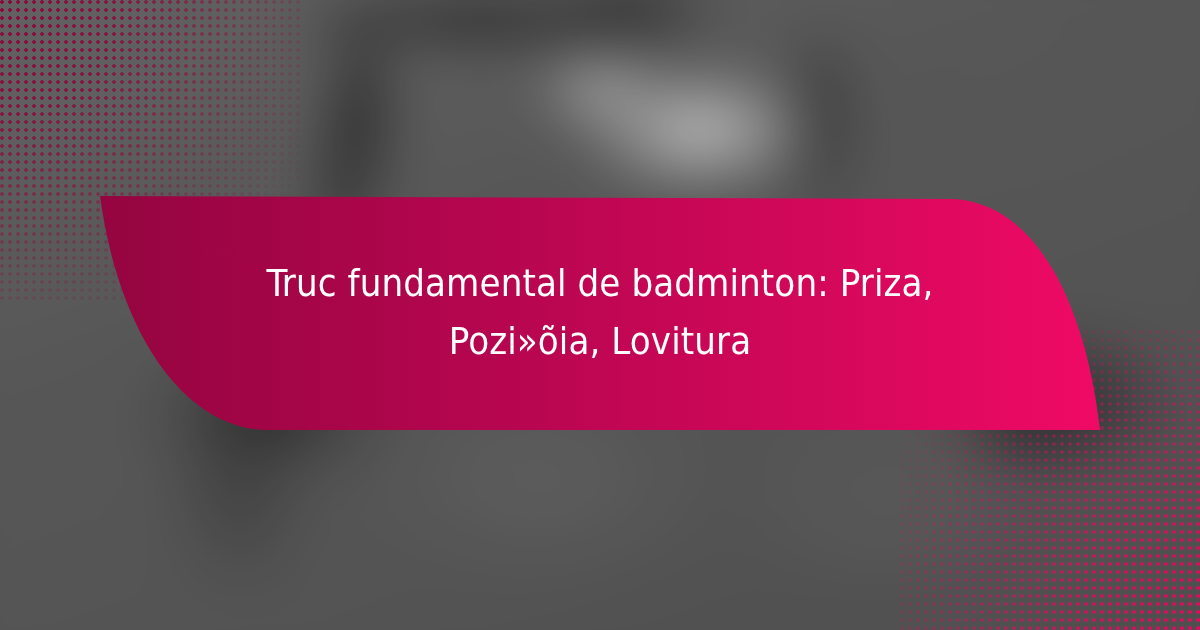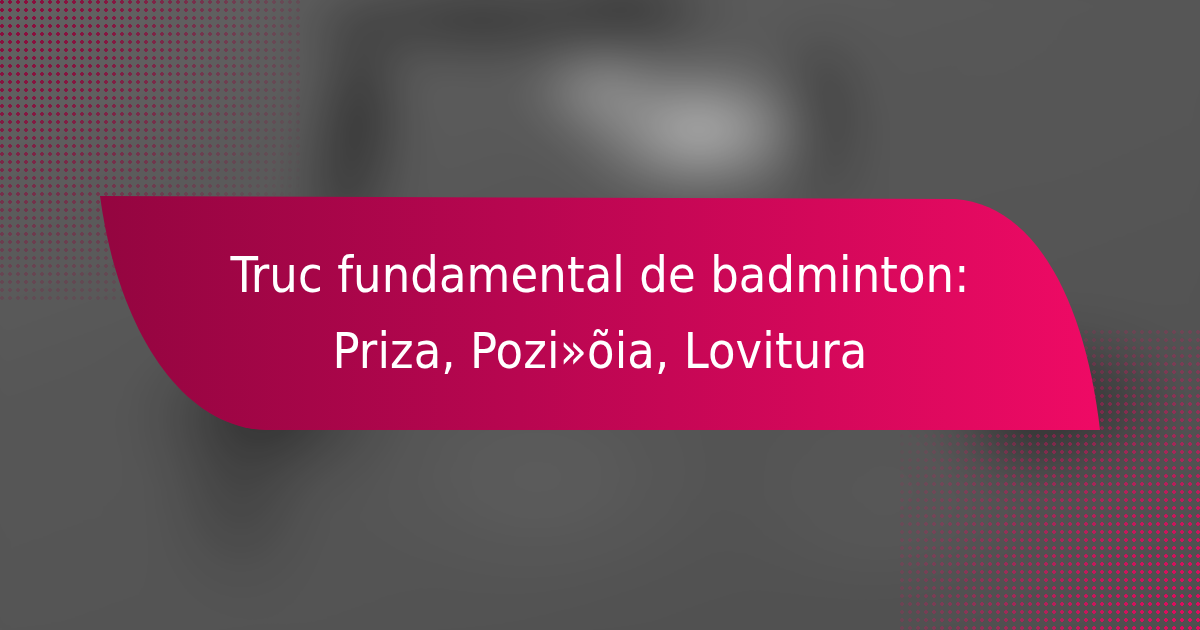--- a/index.html
+++ b/index.html
@@ -96,21 +96,21 @@
     display: flex;
     align-items: center;
     justify-content: center;
     text-align: center;
     padding: 0 40px;
     box-sizing: border-box;
   }
   #headline-text {
     color: #ffffff;
     font-family: "DejaVu Sans Condensed", "Liberation Sans Narrow", "Liberation Sans", sans-serif;
-    font-size: 50px;
+    font-size: 38px;
     font-weight: 400;
     line-height: 1.52;
     letter-spacing: 0.1px;
     text-rendering: optimizeLegibility;
   }
 </style>
 </head>
 <body>
 
 <div id="card">

